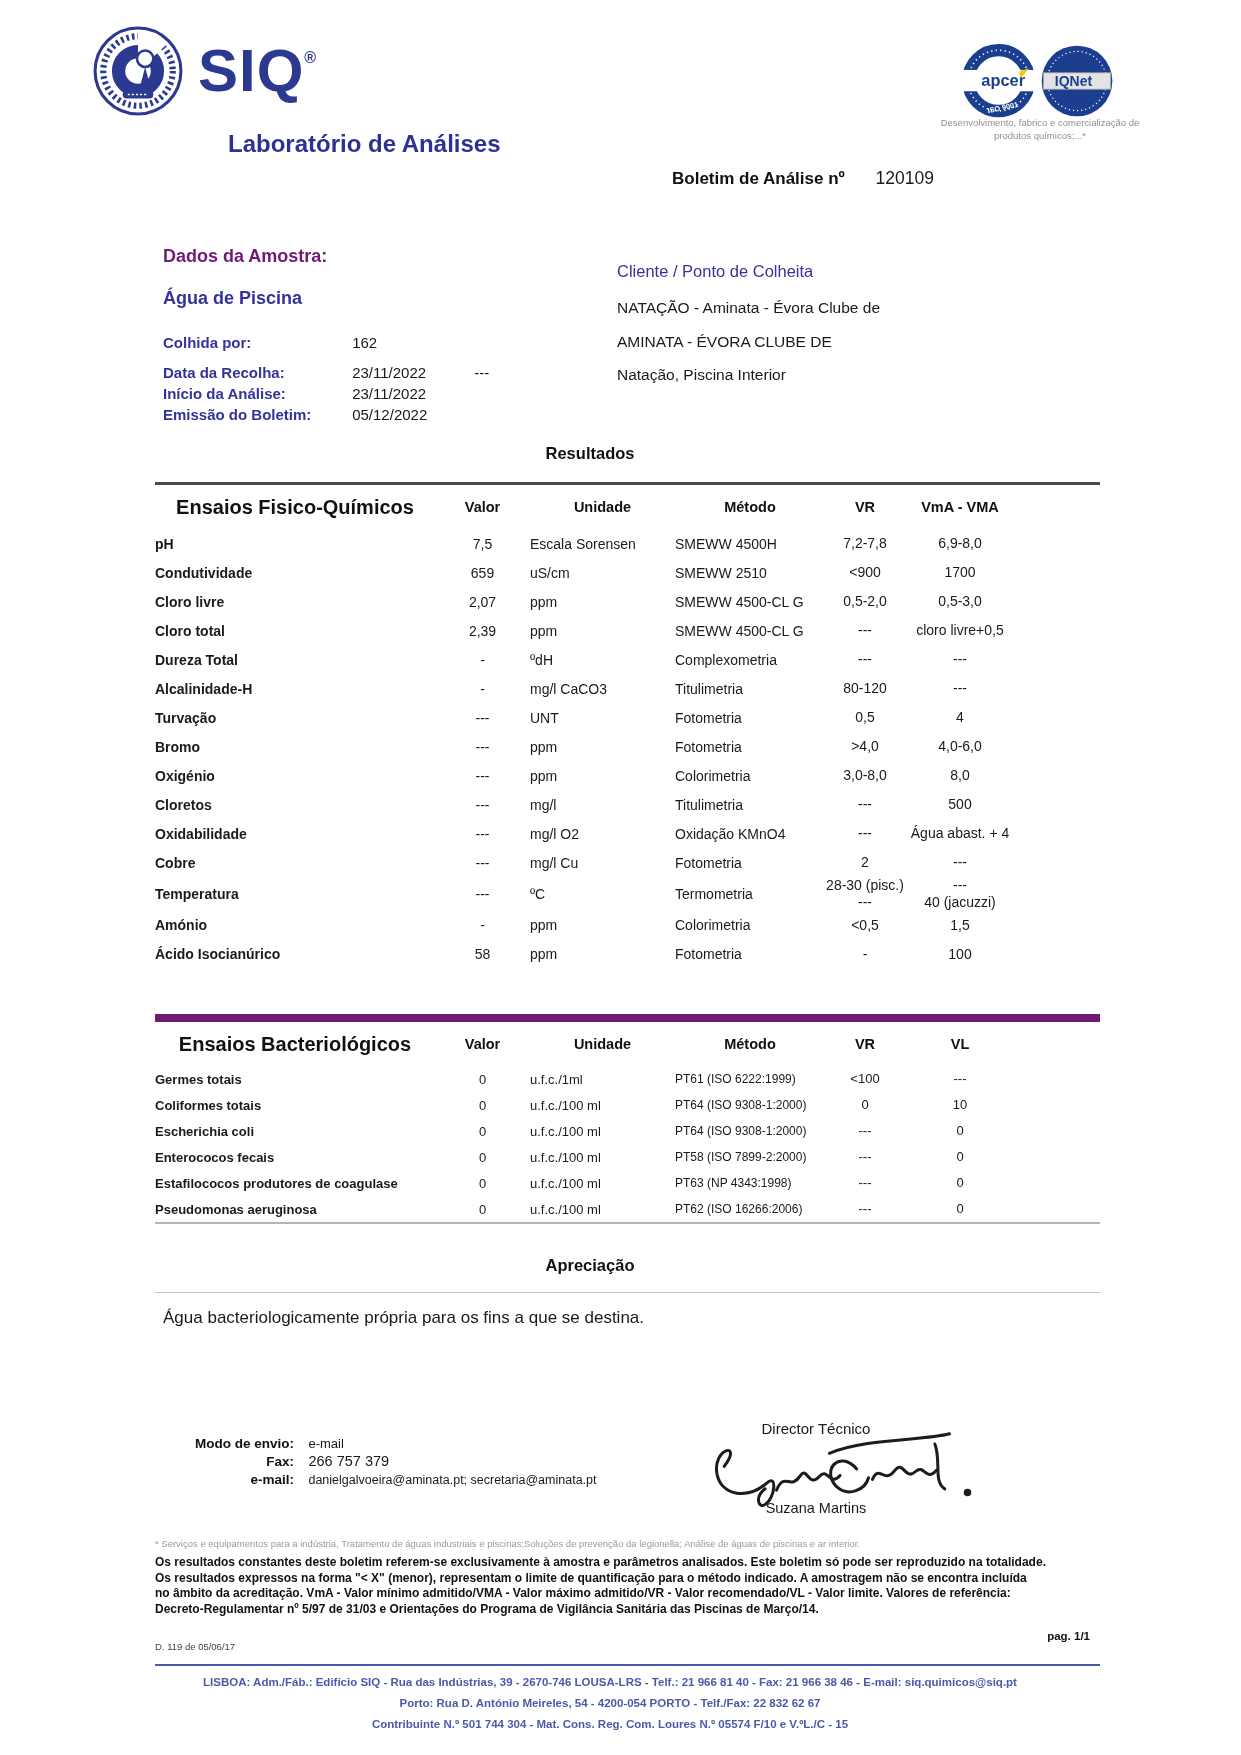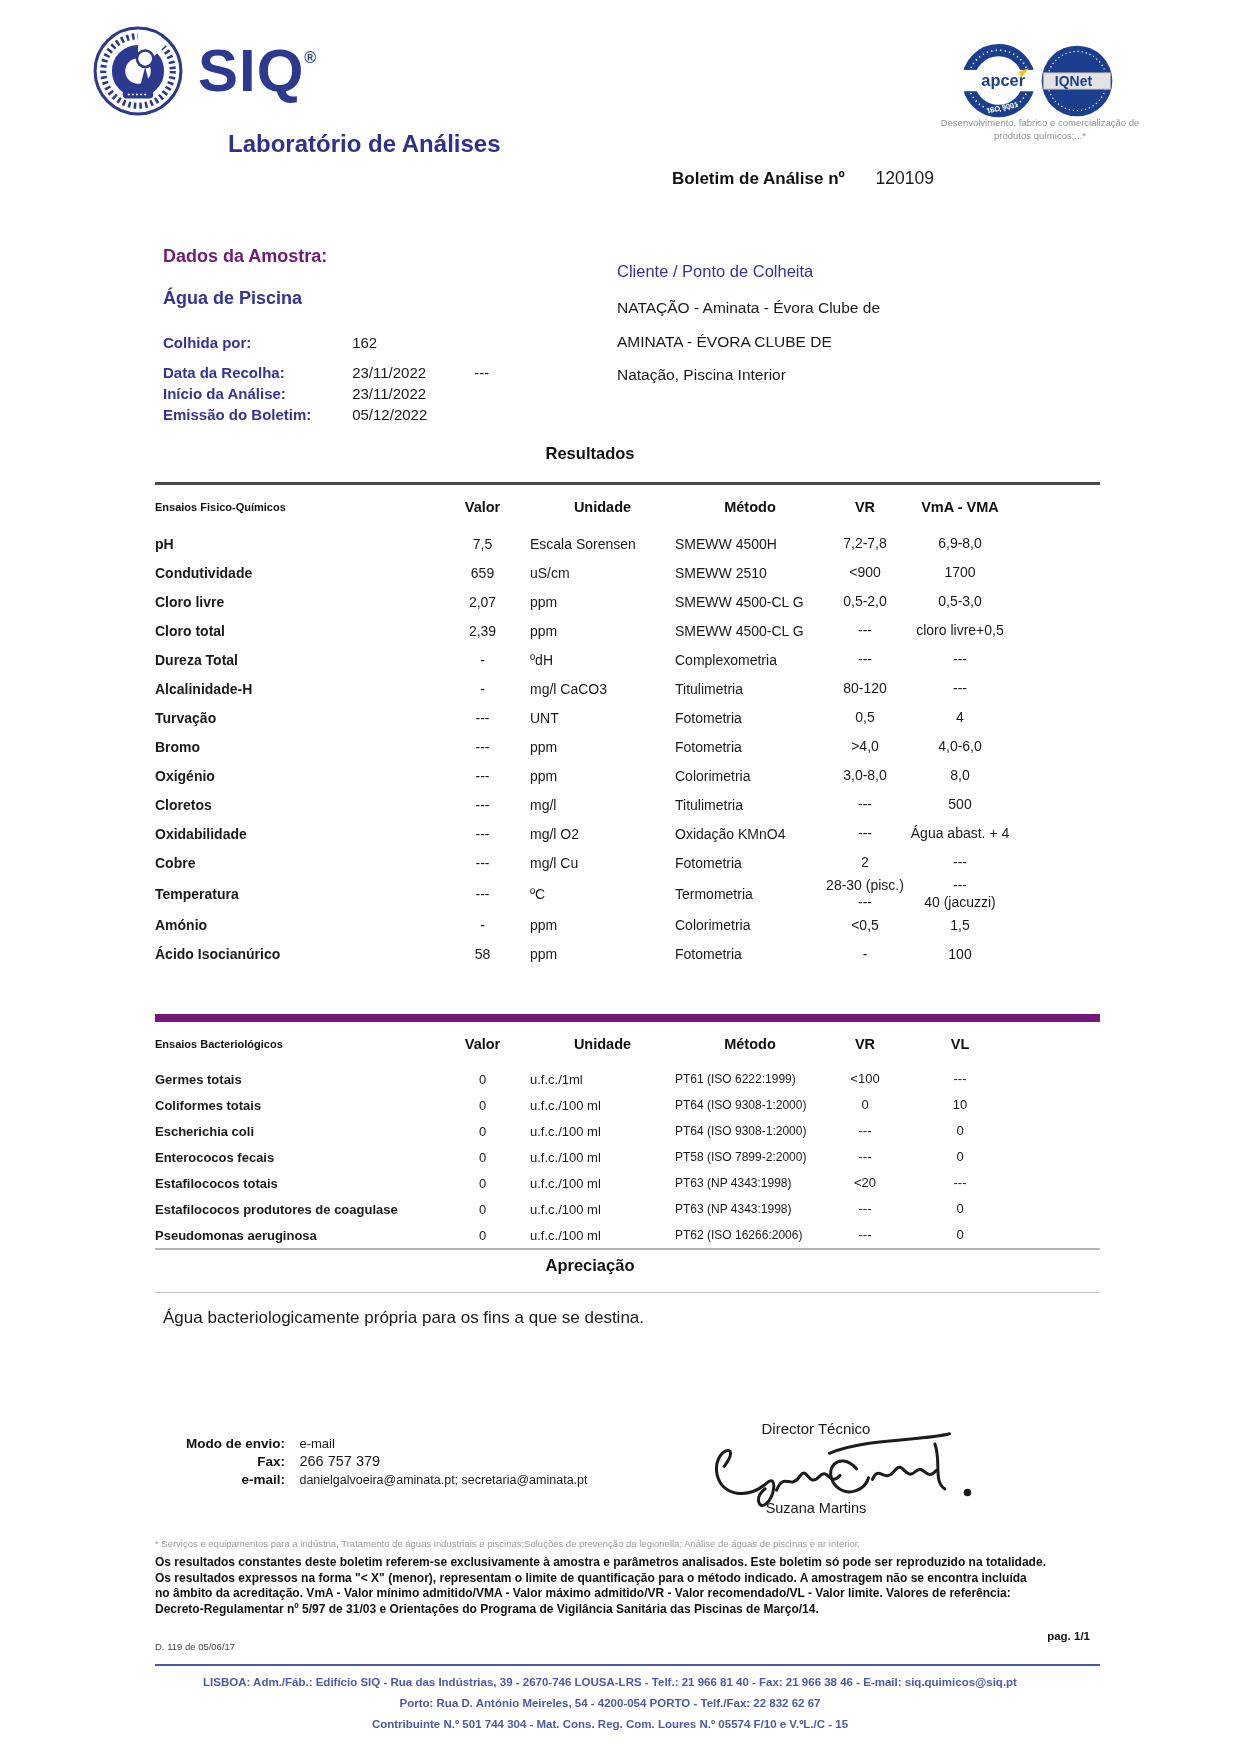--- a/index.html
+++ b/index.html
@@ -37,38 +37,38 @@
   
   .section-title { left:155px; width:870px; text-align:center; font-size:16.5px; font-weight:bold; color:#111; }
   .t-resultados { top:444px; }
   .t-apreciacao { top:1256px; }
 
   table.res { border-collapse:collapse; table-layout:fixed; width:945px; }
   table.res td, table.res th { padding:0; vertical-align:middle; overflow:hidden; }
   .physico { left:155px; top:482px; border-top:3px solid #4a4a4a; }
   .bacterio { left:155px; top:1014px; border-top:8px solid #701a75; border-bottom:2px solid #b5b5b5; }
   table.res thead th { height:44px; font-weight:bold; color:#111; }
-  th.h0 { text-align:left; font-size:11px; padding-left:8px; }
+  th.h0 { text-align:center; font-size:20px; padding-left:8px; }
   th.h1, th.h2, th.h3, th.h4, th.h5 { text-align:center; font-size:14.5px; }
   .physico tbody td { height:29px; font-size:14px; }
   .bacterio tbody td { height:26px; font-size:13px; }
   td.c0 { font-weight:bold; font-size:13.5px; padding-left:8px; }
   .bacterio td.c0 { font-size:13px; }
   td.c1 { text-align:center; }
   td.c2 { padding-left:15px; }
   td.c3 { padding-left:14px; font-size:12.5px; }
   .bacterio td.c3 { padding-left:0; font-size:12px; }
   td.c4, td.c5 { text-align:center; white-space:pre-line; font-size:13.5px; line-height:1.2; }
   .bacterio td.c4, .bacterio td.c5 { font-size:13px; }
 
   .appr-rule { left:155px; top:1292px; width:945px; border-top:1px solid #c4c4c4; height:0; }
   .appr-text { left:163px; top:1308px; font-size:17px; color:#1a1a1a; }
 
   
-  .dispatch { left:155px; top:1434px; }
+  .dispatch { left:164px; top:1434px; }
   .d-row { line-height:17px; white-space:nowrap; }
   .d-label { display:inline-block; width:130px; text-align:right; font-weight:bold; font-size:13.5px; color:#111; }
   .d-value { margin-left:10px; font-size:13px; }
   .d-value.fax { font-size:14.5px; }
   .d-value.mails { font-size:12.5px; }
 
   .director-label { left:676px; top:1420px; width:280px; text-align:center; font-size:15px; color:#1a1a1a; }
   .signature { left:690px; top:1432px; }
   .director-name { left:676px; top:1500px; width:280px; text-align:center; font-size:14.5px; color:#1a1a1a; }
 
@@ -379,29 +379,20 @@
         <tr>
           <td class="c0">Enterococos fecais</td>
           <td class="c1">0</td>
           <td class="c2">u.f.c./100 ml</td>
           <td class="c3">PT58 (ISO 7899-2:2000)</td>
           <td class="c4">---</td>
           <td class="c5">0</td>
           <td class="c6"></td>
         </tr>
         <tr>
-          <td class="c0">Estafilococos totais</td>
-          <td class="c1">0</td>
-          <td class="c2">u.f.c./100 ml</td>
-          <td class="c3">PT63 (NP 4343:1998)</td>
-          <td class="c4">&lt;20</td>
-          <td class="c5">---</td>
-          <td class="c6"></td>
-        </tr>
-        <tr>
           <td class="c0">Estafilococos produtores de coagulase</td>
           <td class="c1">0</td>
           <td class="c2">u.f.c./100 ml</td>
           <td class="c3">PT63 (NP 4343:1998)</td>
           <td class="c4">---</td>
           <td class="c5">0</td>
           <td class="c6"></td>
         </tr>
         <tr>
           <td class="c0">Pseudomonas aeruginosa</td>

